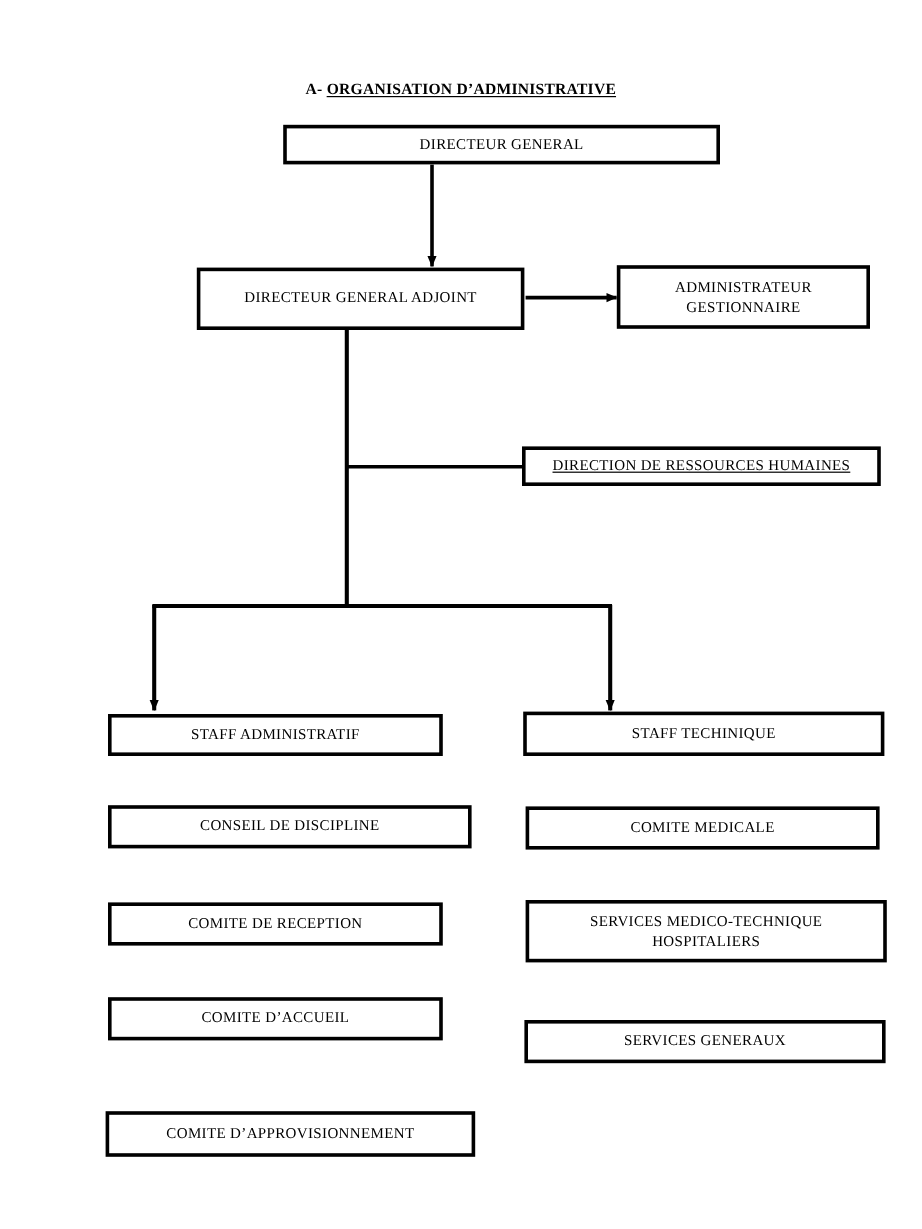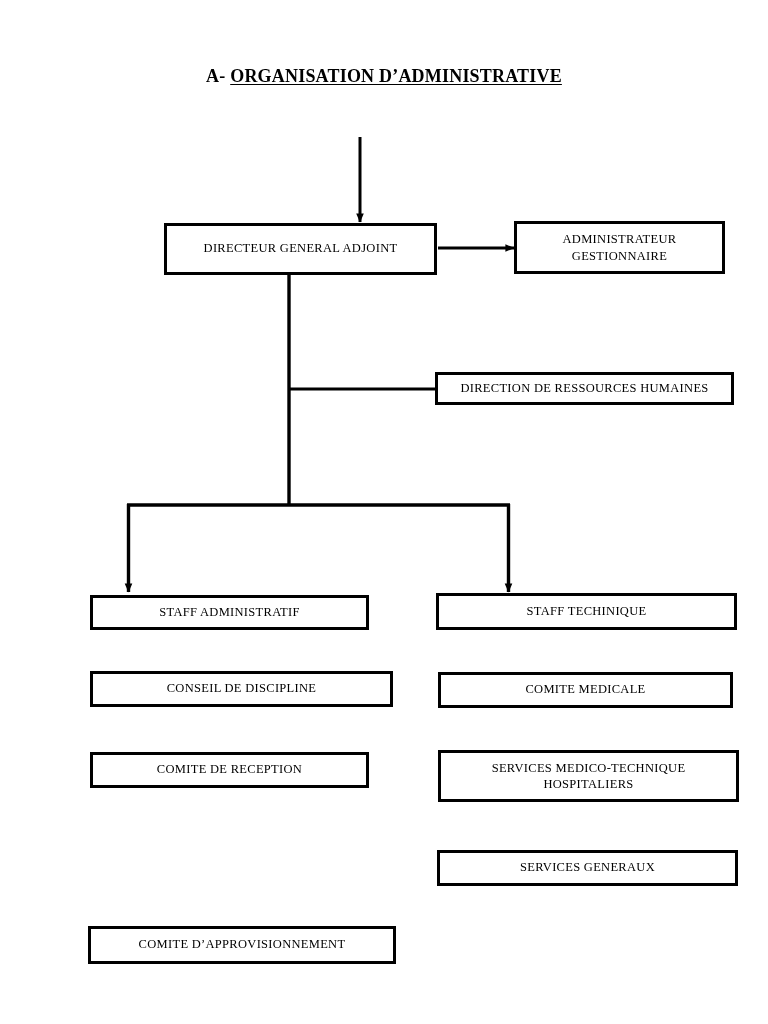--- a/index.html
+++ b/index.html
@@ -23,21 +23,21 @@
     width: 768px;
     height: 1024px;
     pointer-events: none;
   }
   .title {
     position: absolute;
     left: 0;
     top: 66px;
     width: 768px;
     text-align: center;
-    font-size: 18px;
+    font-size: 13px;
     font-weight: bold;
     letter-spacing: 0.2px;
     white-space: nowrap;
   }
   .title .title-prefix {
     font-weight: bold;
   }
   .title .title-main {
     font-weight: bold;
     text-decoration: underline;
@@ -88,31 +88,34 @@
 
     <line x1="289" y1="275" x2="289" y2="506" stroke="#000000" stroke-width="3.4"></line>
 
     <line x1="288" y1="389" x2="436" y2="389" stroke="#000000" stroke-width="3"></line>
 
     <line x1="127" y1="505" x2="510" y2="505" stroke="#000000" stroke-width="3.4"></line>
     <line x1="128.5" y1="504" x2="128.5" y2="592" stroke="#000000" stroke-width="3.4" marker-end="url(#arrow)"></line>
     <line x1="508.5" y1="504" x2="508.5" y2="592" stroke="#000000" stroke-width="3.4" marker-end="url(#arrow)"></line>
   </svg>
 
+  <div class="node" style="left:236px; top:104px; width:364px; height:33px;">
+    <span class="node-label">DIRECTEUR GENERAL</span>
+  </div>
 
   <div class="node" style="left:164px; top:223px; width:273px; height:52px;">
     <span class="node-label">DIRECTEUR GENERAL ADJOINT</span>
   </div>
 
   <div class="node two-line" style="left:514px; top:221px; width:211px; height:53px;">
     <span class="node-label">ADMINISTRATEUR
 GESTIONNAIRE</span>
   </div>
 
-  <div class="node" style="left:435px; top:372px; width:299px; height:33px;">
+  <div class="node" style="left:435px; top:372px; width:299px; height:33px;text-decoration:underline;">
     <span class="node-label">DIRECTION DE RESSOURCES HUMAINES</span>
   </div>
 
   <div class="node" style="left:90px; top:595px; width:279px; height:35px;">
     <span class="node-label">STAFF ADMINISTRATIF</span>
   </div>
 
   <div class="node" style="left:436px; top:593px; width:301px; height:37px;">
     <span class="node-label">STAFF TECHINIQUE</span>
   </div>
@@ -127,20 +130,23 @@
 
   <div class="node" style="left:90px; top:752px; width:279px; height:36px;">
     <span class="node-label">COMITE DE RECEPTION</span>
   </div>
 
   <div class="node two-line" style="left:438px; top:750px; width:301px; height:52px;">
     <span class="node-label">SERVICES MEDICO-TECHNIQUE
 HOSPITALIERS</span>
   </div>
 
+  <div class="node" style="left:90px; top:831px; width:279px; height:36px;">
+    <span class="node-label">COMITE D’ACCUEIL</span>
+  </div>
 
   <div class="node" style="left:437px; top:834px; width:301px; height:36px;margin-top:16px;">
     <span class="node-label">SERVICES GENERAUX</span>
   </div>
 
   <div class="node" style="left:88px; top:926px; width:308px; height:38px;">
     <span class="node-label">COMITE D’APPROVISIONNEMENT</span>
   </div>
 
 </div>

